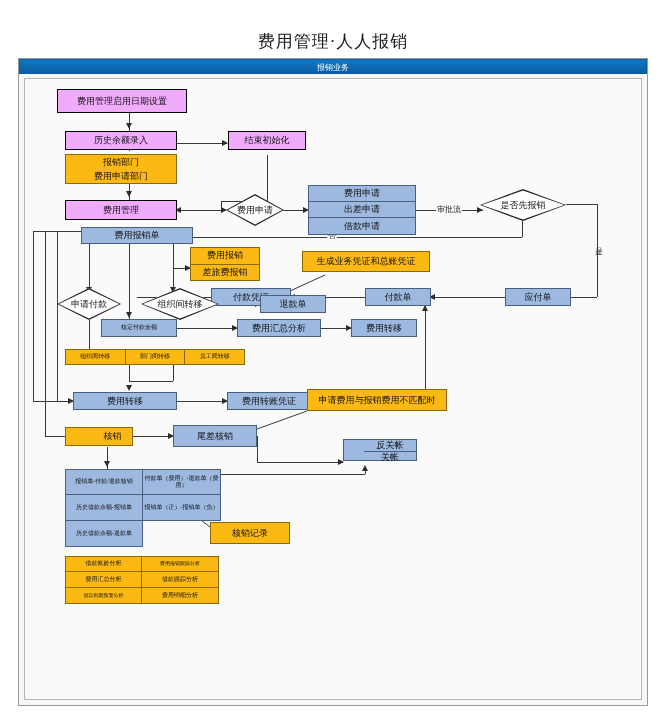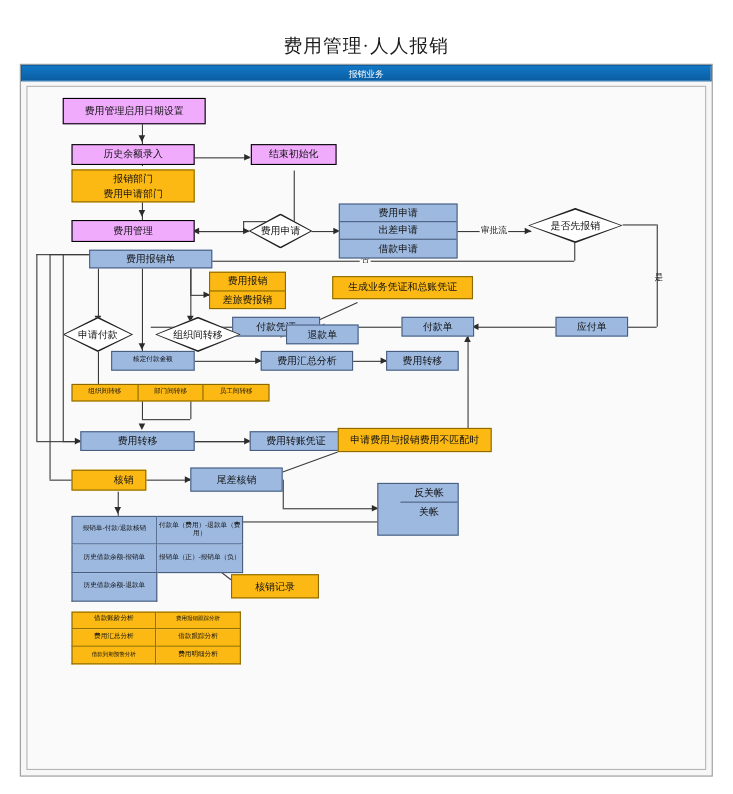--- a/index.html
+++ b/index.html
@@ -315,21 +315,21 @@
     </div>
 
     <div class="node orange" style="left:40px;top:348px;width:68px;height:19px;padding-left:27px;">
       <span>核销</span>
     </div>
 
     <div class="node blue" style="left:148px;top:346px;width:84px;height:22px;">
       <span>尾差核销</span>
     </div>
 
-    <div class="node blue stack" style="left:318px;top:360px;width:74px;height:48px;padding-left:20px;">
+    <div class="node blue stack" style="left:318px;top:360px;width:74px;height:22px;padding-left:20px;">
       <div style="height:17px;border-bottom:1px solid #4a5f80;">反关帐</div>
       <div style="height:16px;">关帐</div>
     </div>
 
     <div style="position:absolute;left:40px;top:390px;width:156px;z-index:5;">
       <div style="display:flex;">
         <div class="node blue xtiny" style="position:relative;left:0;top:0;width:78px;height:26px;">报销单-付款/退款核销</div>
         <div class="node blue xtiny" style="position:relative;left:0;top:0;width:78px;height:26px;border-left:none;">付款单（费用）-退款单（费用）</div>
       </div>
       <div style="display:flex;">

